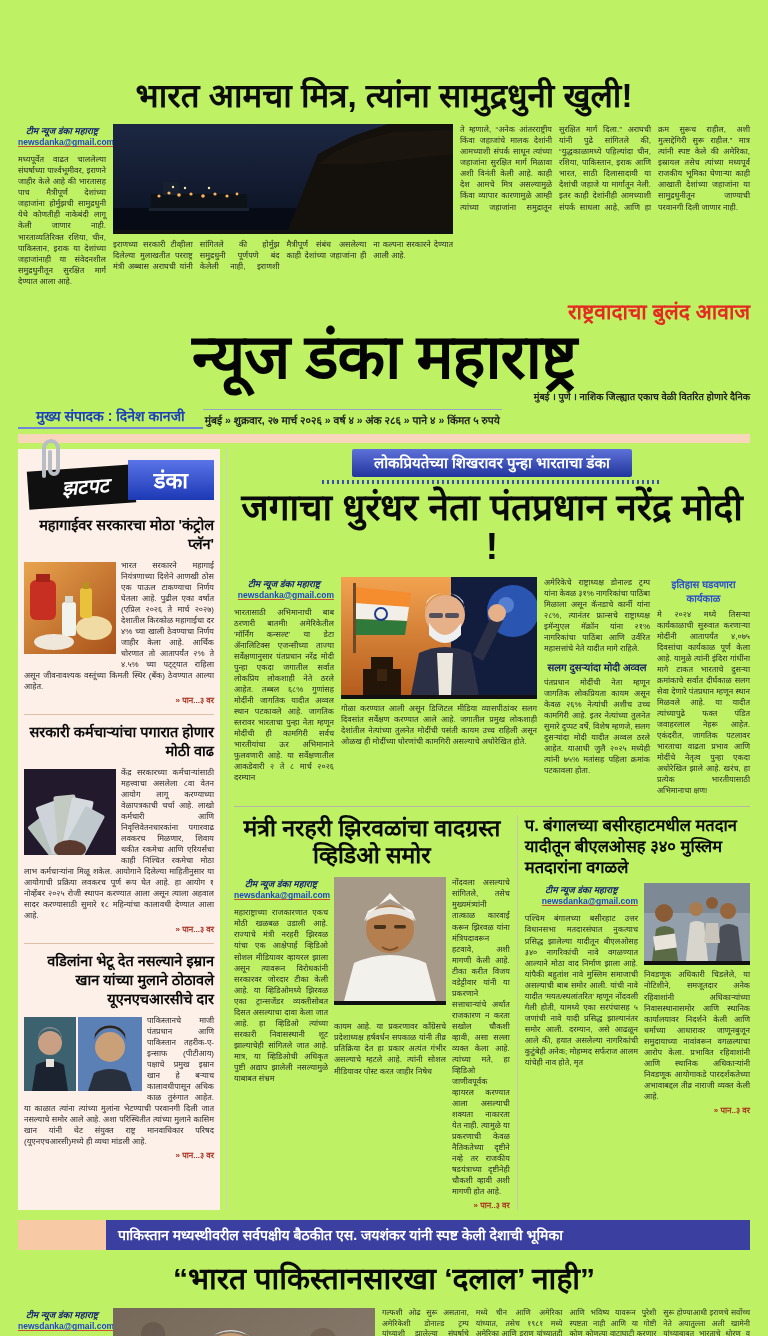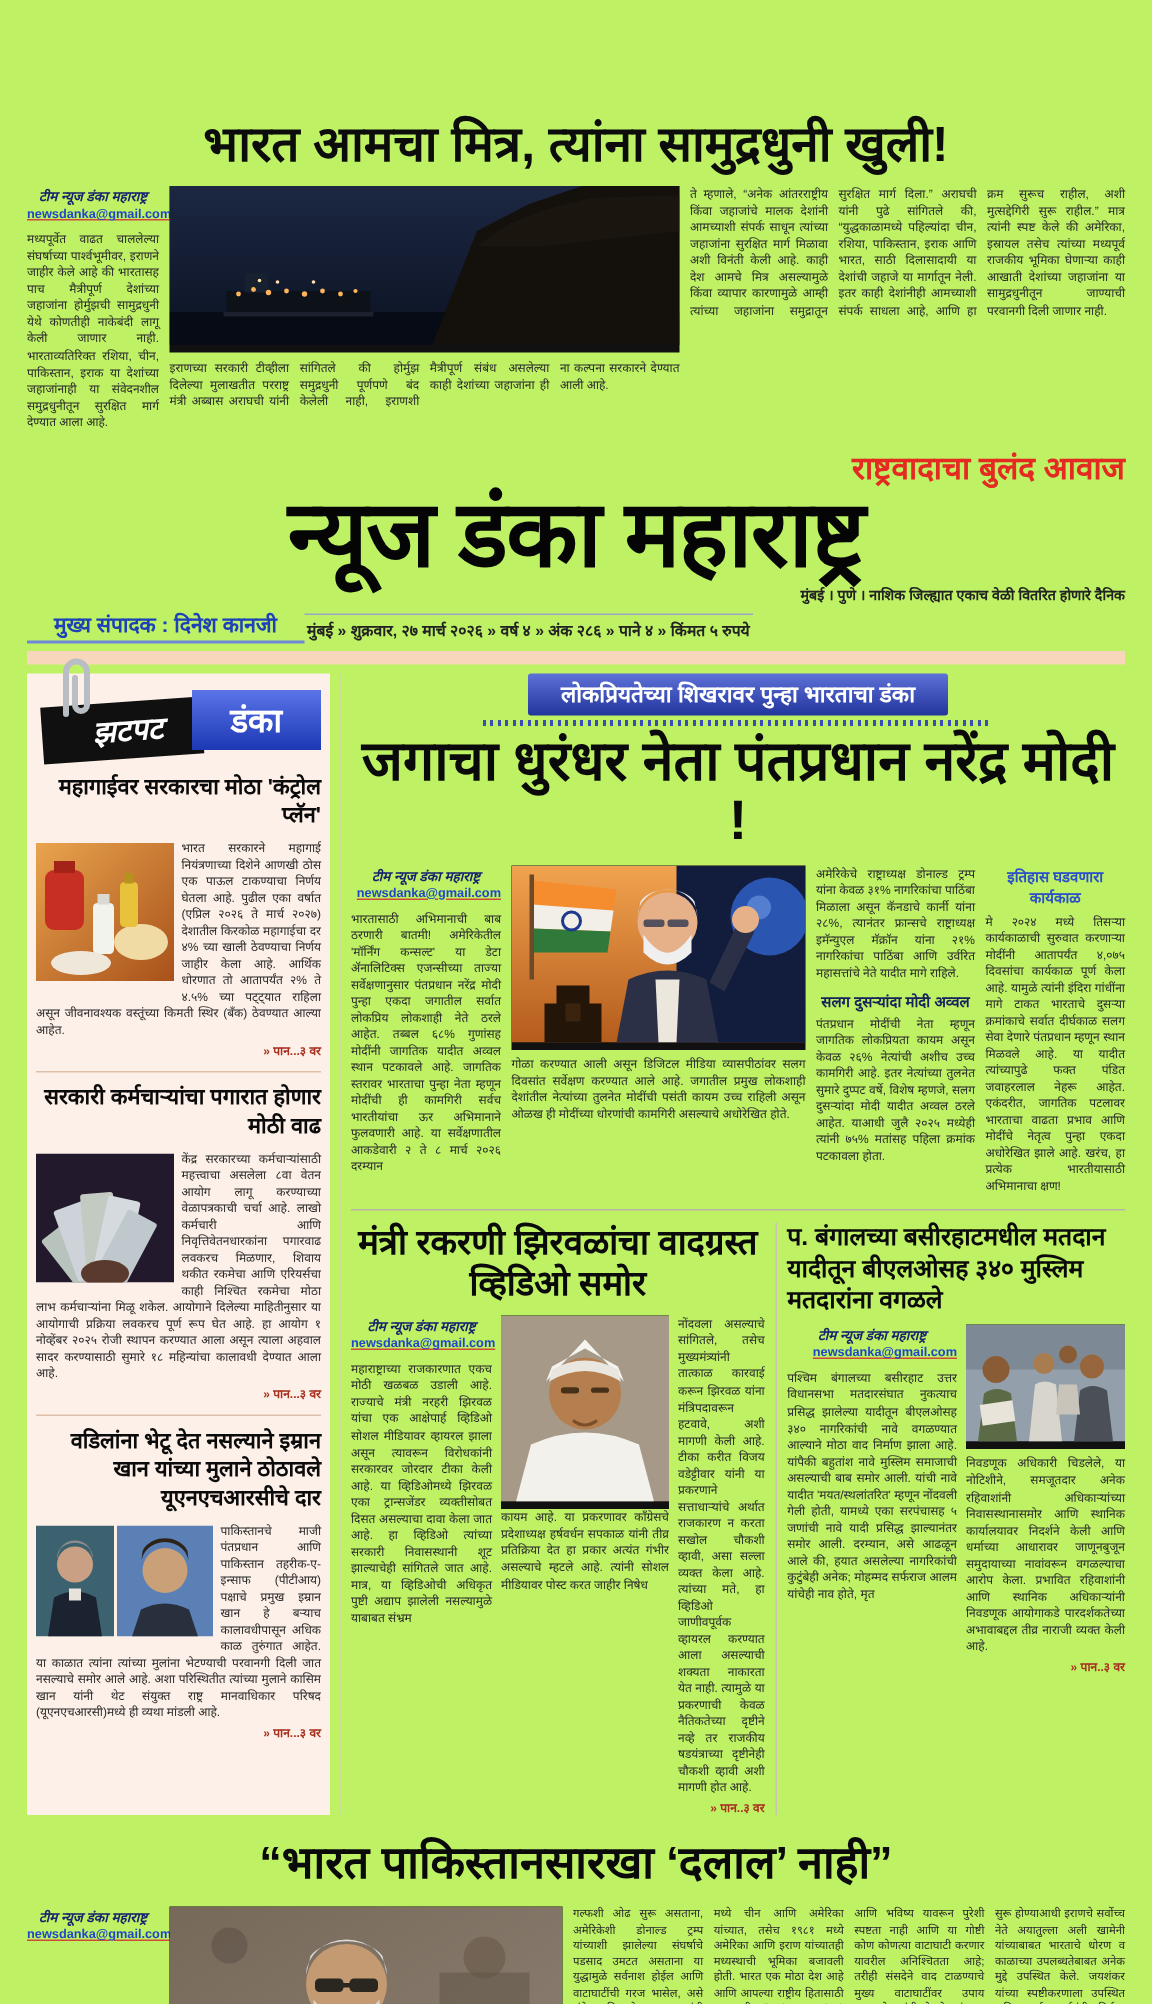--- a/index.html
+++ b/index.html
@@ -302,21 +302,21 @@
             <h4 class="sub-blue">इतिहास घडवणारा कार्यकाळ</h4>
             <p class="body-txt">मे २०२४ मध्ये तिसऱ्या कार्यकाळाची सुरुवात करणाऱ्या मोदींनी आतापर्यंत ४,०७५ दिवसांचा कार्यकाळ पूर्ण केला आहे. यामुळे त्यांनी इंदिरा गांधींना मागे टाकत भारताचे दुसऱ्या क्रमांकाचे सर्वात दीर्घकाळ सलग सेवा देणारे पंतप्रधान म्हणून स्थान मिळवले आहे. या यादीत त्यांच्यापुढे फक्त पंडित जवाहरलाल नेहरू आहेत. एकंदरीत, जागतिक पटलावर भारताचा वाढता प्रभाव आणि मोदींचे नेतृत्व पुन्हा एकदा अधोरेखित झाले आहे. खरंच, हा प्रत्येक भारतीयासाठी अभिमानाचा क्षण!</p>
           </div>
         </div>
       </article>
 
       <hr class="lead-hr">
 
       <div class="mid-row">
         <article class="zirwal">
-          <h3>मंत्री रकरणी झिरवळांचा वादग्रस्त व्हिडिओ समोर</h3>
+          <h3>मंत्री नरहरी झिरवळांचा वादग्रस्त व्हिडिओ समोर</h3>
           <div class="z-row">
             <div class="z-c1">
               <div class="byline-name">टीम न्यूज डंका महाराष्ट्र</div>
               <div class="byline-mail">newsdanka@gmail.com</div>
               <p class="body-txt">महाराष्ट्राच्या राजकारणात एकच मोठी खळबळ उडाली आहे. राज्याचे मंत्री नरहरी झिरवळ यांचा एक आक्षेपार्ह व्हिडिओ सोशल मीडियावर व्हायरल झाला असून त्यावरून विरोधकांनी सरकारवर जोरदार टीका केली आहे. या व्हिडिओमध्ये झिरवळ एका ट्रान्सजेंडर व्यक्तीसोबत दिसत असल्याचा दावा केला जात आहे. हा व्हिडिओ त्यांच्या सरकारी निवासस्थानी शूट झाल्याचेही सांगितले जात आहे. मात्र, या व्हिडिओची अधिकृत पुष्टी अद्याप झालेली नसल्यामुळे याबाबत संभ्रम</p>
             </div>
             <div class="z-cphoto">
               <div class="photo-frame">
                 <svg width="112" height="124" viewBox="0 0 112 124">
                   <rect width="112" height="124" fill="#b4a794"></rect>
@@ -324,21 +324,21 @@
                   <path d="M10 124 L20 86 Q56 70 92 86 L102 124 Z" fill="#f2f1ec"></path>
                   <circle cx="56" cy="52" r="24" fill="#b57e4e"></circle>
                   <path d="M30 44 L56 16 L82 44 L78 34 L56 22 L34 34 Z" fill="#f5f4ef"></path>
                   <path d="M32 44 Q56 30 80 44 L78 36 Q56 24 34 36 Z" fill="#e8e6df"></path>
                   <rect x="40" y="48" width="12" height="4" rx="2" fill="#4a3categories520" opacity="0.6"></rect>
                   <rect x="40" y="48" width="12" height="3.5" rx="1.7" fill="#463018"></rect>
                   <rect x="60" y="48" width="12" height="3.5" rx="1.7" fill="#463018"></rect>
                   <path d="M48 70 Q56 76 64 70" stroke="#7a4e28" stroke-width="2" fill="none"></path>
                 </svg>
               </div>
-              <p class="body-txt" style="margin-top:0">कायम आहे. या प्रकरणावर काँग्रेसचे प्रदेशाध्यक्ष हर्षवर्धन सपकाळ यांनी तीव्र प्रतिक्रिया देत हा प्रकार अत्यंत गंभीर असल्याचे म्हटले आहे. त्यांनी सोशल मीडियावर पोस्ट करत जाहीर निषेध</p>
+              <p class="body-txt" style="margin-top:16px">कायम आहे. या प्रकरणावर काँग्रेसचे प्रदेशाध्यक्ष हर्षवर्धन सपकाळ यांनी तीव्र प्रतिक्रिया देत हा प्रकार अत्यंत गंभीर असल्याचे म्हटले आहे. त्यांनी सोशल मीडियावर पोस्ट करत जाहीर निषेध</p>
             </div>
             <div class="z-c3">
               <p class="body-txt">नोंदवला असल्याचे सांगितले, तसेच मुख्यमंत्र्यांनी तात्काळ कारवाई करून झिरवळ यांना मंत्रिपदावरून हटवावे, अशी मागणी केली आहे. टीका करीत विजय वडेट्टीवार यांनी या प्रकरणाने सत्ताधाऱ्यांचे अर्थात राजकारण न करता सखोल चौकशी व्हावी, असा सल्ला व्यक्त केला आहे. त्यांच्या मते, हा व्हिडिओ जाणीवपूर्वक व्हायरल करण्यात आला असल्याची शक्यता नाकारता येत नाही. त्यामुळे या प्रकरणाची केवळ नैतिकतेच्या दृष्टीने नव्हे तर राजकीय षडयंत्राच्या दृष्टीनेही चौकशी व्हावी अशी मागणी होत आहे.</p>
               <span class="jump">» पान..३ वर</span>
             </div>
           </div>
         </article>
 
         <article class="bengal">
           <h3>प. बंगालच्या बसीरहाटमधील मतदान यादीतून बीएलओसह ३४० मुस्लिम मतदारांना वगळले</h3>
@@ -367,20 +367,24 @@
               <p class="body-txt" style="margin-top:4px">निवडणूक अधिकारी चिडलेले, या नोटिशीने, समजूतदार अनेक रहिवाशांनी अधिकाऱ्यांच्या निवासस्थानासमोर आणि स्थानिक कार्यालयावर निदर्शने केली आणि धर्माच्या आधारावर जाणूनबुजून समुदायाच्या नावांवरून वगळल्याचा आरोप केला. प्रभावित रहिवाशांनी आणि स्थानिक अधिकाऱ्यांनी निवडणूक आयोगाकडे पारदर्शकतेच्या अभावाबद्दल तीव्र नाराजी व्यक्त केली आहे.</p>
               <span class="jump">» पान..३ वर</span>
             </div>
           </div>
         </article>
       </div>
     </main>
   </div>
 
   <section class="bottom-story">
+    <div class="banner">
+      <div class="banner-peach"></div>
+      <div class="banner-blue">पाकिस्तान मध्यस्थीवरील सर्वपक्षीय बैठकीत एस. जयशंकर यांनी स्पष्ट केली देशाची भूमिका</div>
+    </div>
     <h2 class="bottom-headline">“भारत पाकिस्तानसारखा ‘दलाल’ नाही”</h2>
     <div class="bot-row">
       <div class="bot-c1">
         <div class="byline-name">टीम न्यूज डंका महाराष्ट्र</div>
         <div class="byline-mail">newsdanka@gmail.com</div>
 
       </div>
       <div class="bot-photo">
         <div class="photo-frame">
           <svg width="262" height="158" viewBox="0 0 262 158">

